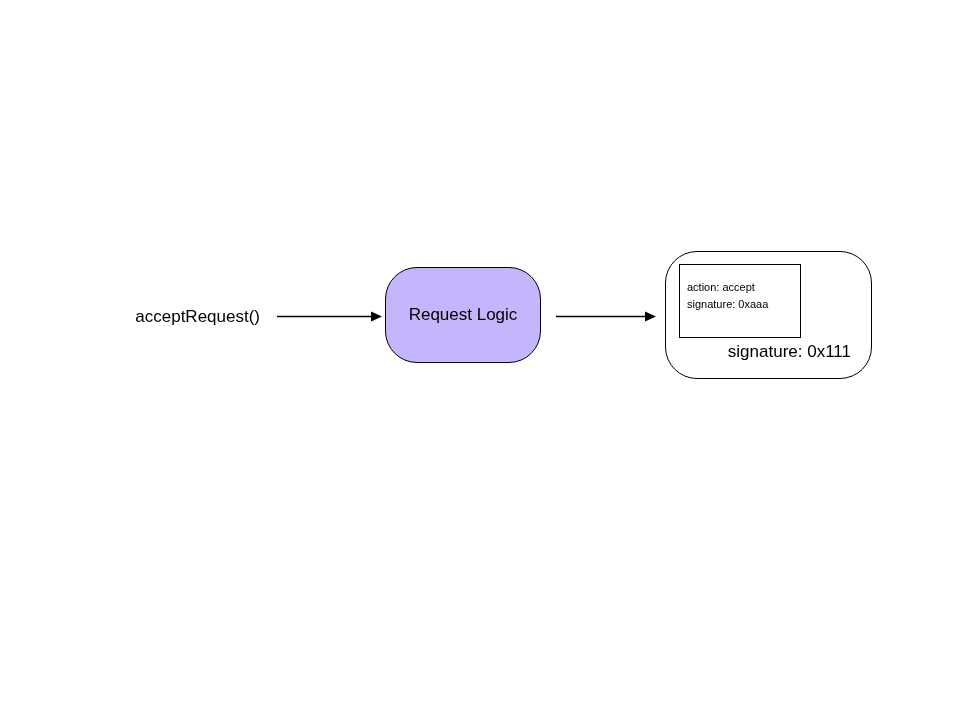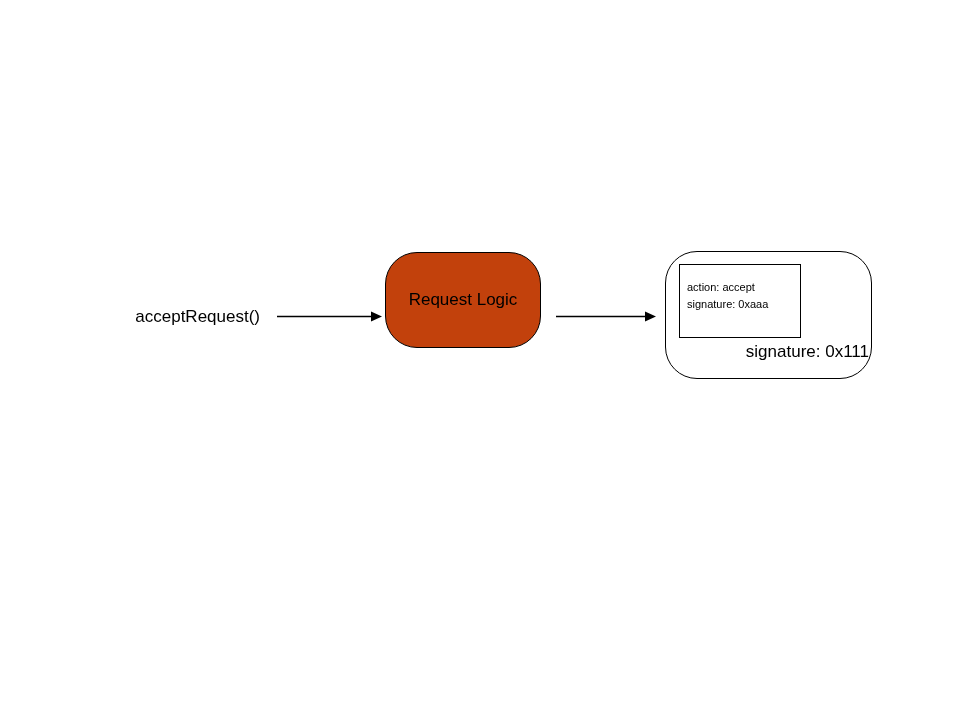--- a/index.html
+++ b/index.html
@@ -37,24 +37,24 @@
     height: 22px;
     font-size: 17px;
     line-height: 22px;
     text-align: right;
     white-space: nowrap;
   }
 
   
   #process-box {
     left: 385px;
-    top: 252px;
+    top: 267px;
     width: 156px;
     height: 96px;
-    background: #c2410c;
+    background: #c4b5fd;
     border: 1px solid #000000;
     display: flex;
     align-items: center;
     justify-content: center;
   }
   #process-box .node-label {
     font-size: 17px;
     line-height: 22px;
     white-space: nowrap;
   }
@@ -83,21 +83,21 @@
   }
   #payload-box .field {
     font-size: 11px;
     line-height: 17px;
     white-space: nowrap;
   }
 
   
   #signature-label {
     position: absolute;
-    right: 2px;
+    right: 20px;
     bottom: 15px;
     font-size: 17px;
     line-height: 22px;
     text-align: left;
     white-space: nowrap;
   }
 
   svg line, svg polygon {
     shape-rendering: geometricPrecision;
   }

